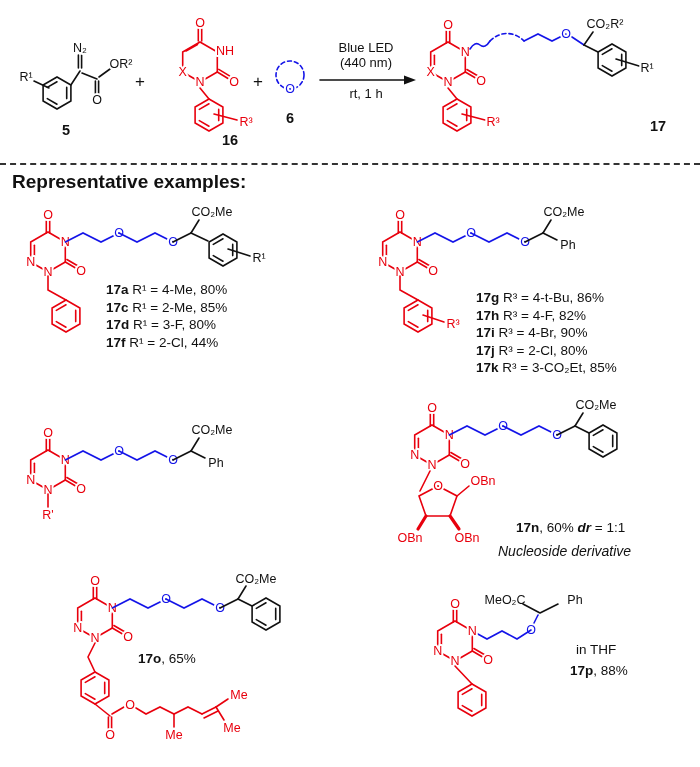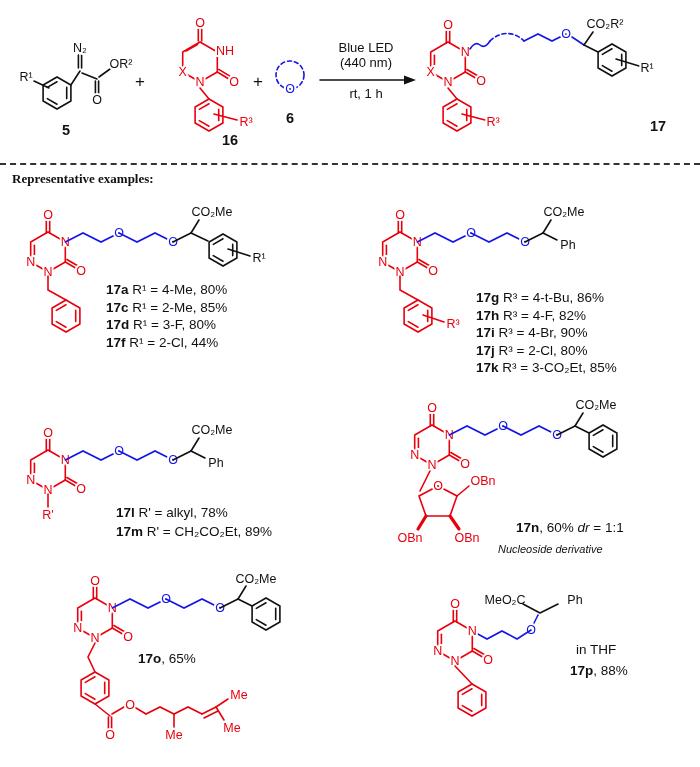--- a/index.html
+++ b/index.html
@@ -14,25 +14,25 @@
   .wedge{stroke-width:3.2;}
   text.atom{font-family:"Liberation Sans","DejaVu Sans",sans-serif;font-size:12.5px;
             paint-order:stroke;stroke:#fff;stroke-width:4px;stroke-linejoin:round;
             text-anchor:middle;dominant-baseline:central;}
   text.num{font-size:14.5px;font-weight:bold;fill:var(--black);text-anchor:middle;
            paint-order:stroke;stroke:#fff;stroke-width:4px;}
   text.cond{font-size:13px;fill:var(--black);text-anchor:middle;}
   text.plus{font-size:17px;fill:var(--black);text-anchor:middle;}
   .f-k{fill:var(--black);} .f-r{fill:var(--red);} .f-b{fill:var(--blue);}
   .sep{position:absolute;left:0;width:700px;border-top:2px dashed #333;}
-  .hdr{position:absolute;font-size:13px;font-weight:bold;font-family:Liberation Serif, serif;}
+  .hdr{position:absolute;font-size:19px;font-weight:bold;}
   .cap{position:absolute;font-size:13.5px;line-height:17.5px;white-space:nowrap;}
-  .cap b{font-weight:bold;} .cap i{font-style:italic;}
+  .cap b{font-weight:bold;} .cap i{font-style:italic;font-weight:bold;}
   .cap.lh19{line-height:19px;}
-  .note{position:absolute;font-size:11px;font-style:italic;white-space:nowrap;}
+  .note{position:absolute;font-size:14px;font-style:italic;white-space:nowrap;}
 </style>
 </head>
 <body>
 
 <div class="page">
 
   <svg width="0" height="0">
     <defs>
       <g id="benzene" fill="none">
         <path d="M0,-16 L13.9,-8 L13.9,8 L0,16 L-13.9,8 L-13.9,-8 Z"></path>
@@ -197,24 +197,20 @@
     <path class="st-b" d="M55.3,52 L73,43 L91,52 L109,43"></path>
     <text class="atom f-b" x="109" y="43">O</text>
     <path class="st-b" d="M109,43 L127,52 L145,43 L163,52"></path>
     <text class="atom f-b" x="163" y="52">O</text>
     <path class="st-k" d="M163,52 L181,43"></path>
     <path class="st-k" d="M181,43 L189,30"></path>
     <text class="atom f-k" x="202" y="22">CO₂Me</text>
     <path class="st-k" d="M181,43 L195,50"></path>
     <text class="atom f-k" x="206" y="55">Ph</text>
   </svg>
-  <div class="cap lh19" style="left:116px;top:503px">
-    <div><b>17l</b><span> R' = alkyl, 78%</span></div>
-    <div><b>17m</b><span> R' = CH₂CO₂Et, 89%</span></div>
-  </div>
 
   <svg style="left:355px;top:392px" width="345" height="180">
     <use href="#triaz" transform="translate(77,53)" class="st-r"></use>
     <text class="atom f-r" x="77" y="16">O</text>
     <text class="atom f-r" x="110" y="72">O</text>
     <text class="atom f-r" x="94.3" y="43">N</text>
     <text class="atom f-r" x="77" y="73">N</text>
     <text class="atom f-r" x="59.7" y="63">N</text>
     <path class="st-b" d="M94.3,43 L112,34 L130,43 L148,34"></path>
     <text class="atom f-b" x="148" y="34">O</text>

